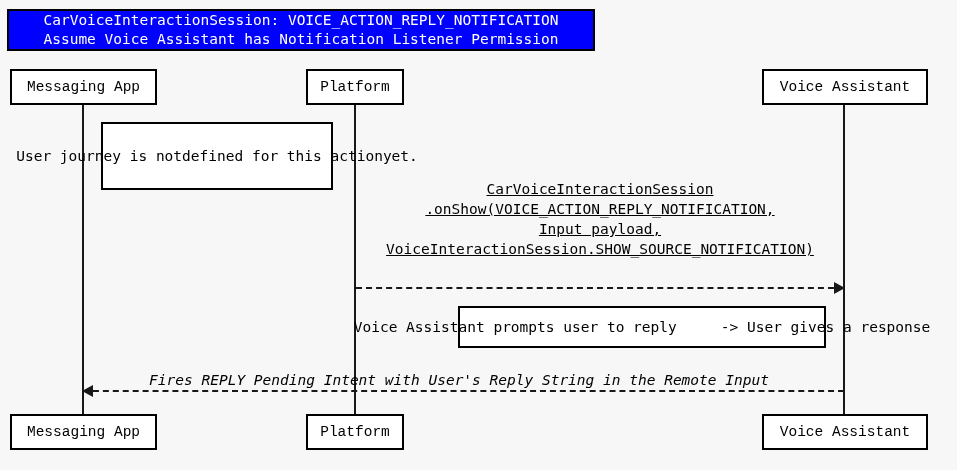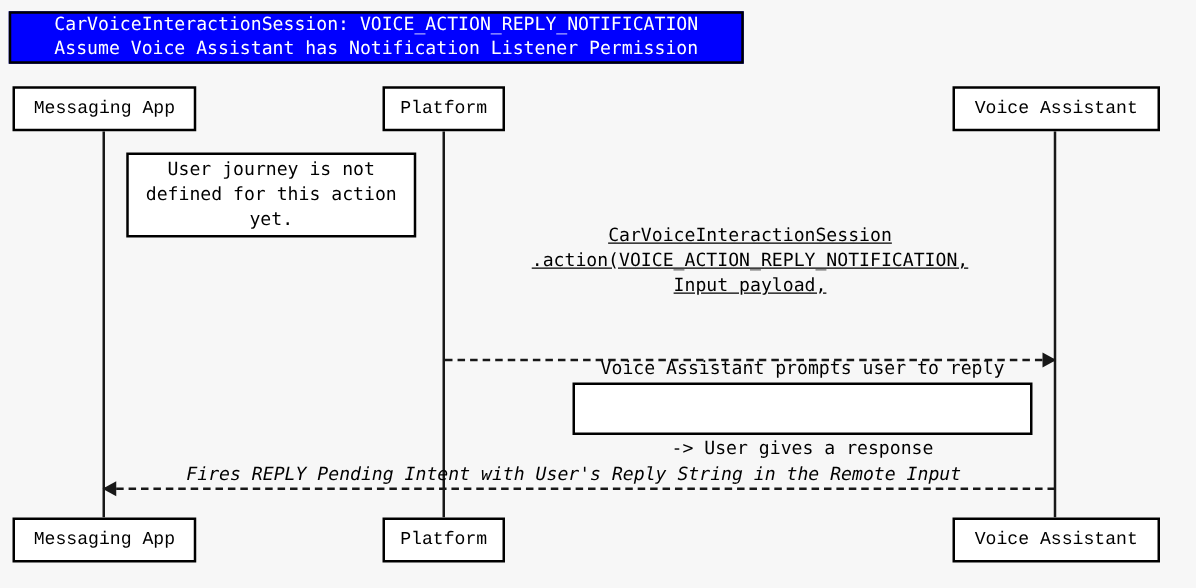--- a/index.html
+++ b/index.html
@@ -74,21 +74,21 @@
     z-index: 1;
   }
 
   
   .note {
     position: absolute;
     background: #ffffff;
     border: 2px solid #000000;
     box-sizing: border-box;
     display: flex;
-    flex-direction: column;
+    flex-direction: row;
     align-items: center;
     justify-content: center;
     z-index: 4;
     padding: 2px 6px;
   }
   .note .note-line {
     font-size: 14.5px;
     line-height: 20px;
     white-space: pre;
     text-align: center;
@@ -166,22 +166,23 @@
   </div>
 
   <div class="note" style="left:101px; top:122px; width:232px; height:68px;">
     <div class="note-line">User journey is not</div>
     <div class="note-line">defined for this action</div>
     <div class="note-line">yet.</div>
   </div>
 
   <div class="msg-text" style="left:360px; top:179px; width:480px;text-decoration:underline;">
     <span class="msg-line">CarVoiceInteractionSession</span>
-    <span class="msg-line">.action(VOICE_ACTION_REPLY_NOTIFICATION,</span>
+    <span class="msg-line">.onShow(VOICE_ACTION_REPLY_NOTIFICATION,</span>
     <span class="msg-line">Input payload,</span>
+    <span class="msg-line">VoiceInteractionSession.SHOW_SOURCE_NOTIFICATION)</span>
   </div>
 
   <div class="arrow to-right" style="left:356px; width:488px; top:282px;">
     <div class="shaft"></div>
     <div class="head"></div>
   </div>
 
   <div class="note" style="left:458px; top:306px; width:368px; height:42px;gap:44px;">
     <div class="note-line">Voice Assistant prompts user to reply</div>
     <div class="note-line">-&gt; User gives a response</div>

